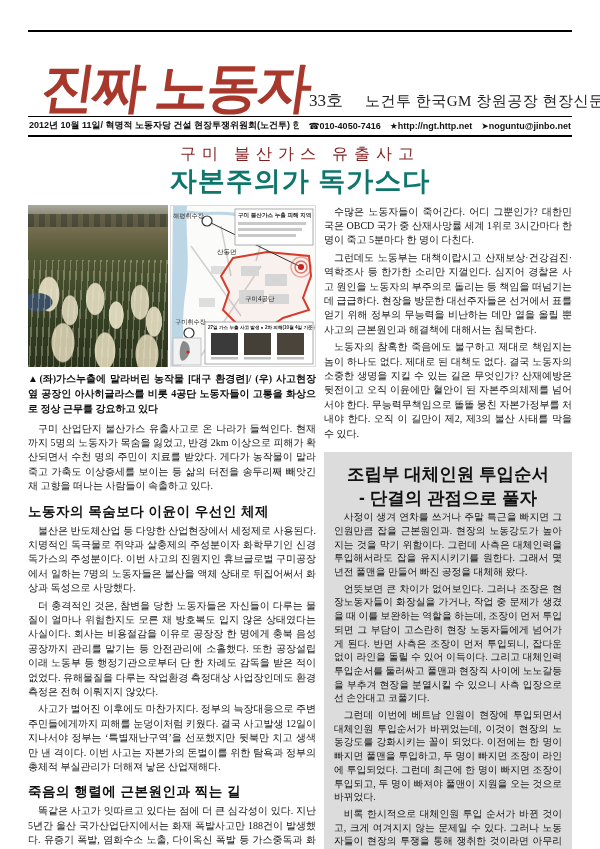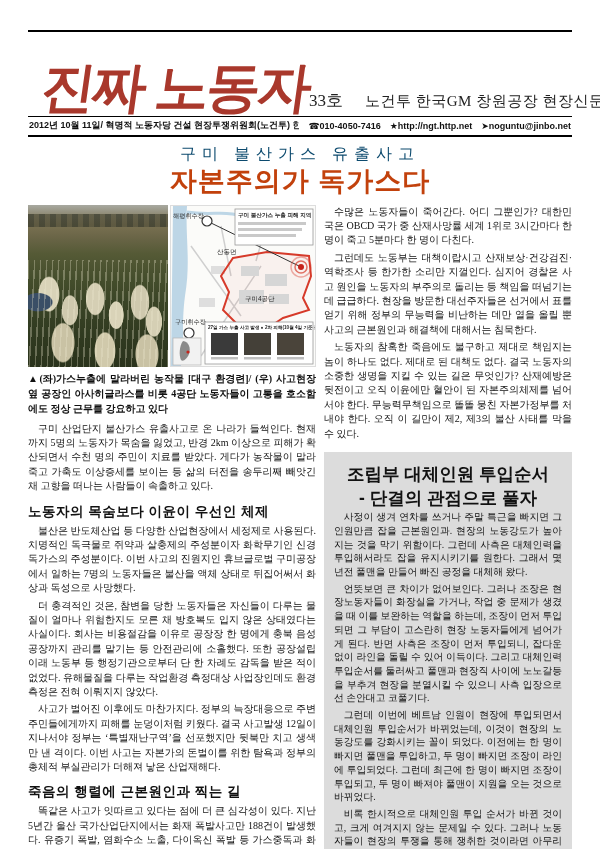--- a/index.html
+++ b/index.html
@@ -42,31 +42,31 @@
     display:flex;gap:9px;align-items:center;
     white-space:nowrap;
   }
   .info-left{flex:1 1 auto;overflow:hidden;}
   
   .kicker{
     text-align:center;
     font-size:16px;
     letter-spacing:6px;
     margin-top:7px;
-    color:#0c4a6e;
+    color:#7f1d1d;
   }
   .headline{
     margin:2px 0 8px 0;
     text-align:center;
     font-family:"Liberation Sans","DejaVu Sans",sans-serif;
     font-weight:900;
     font-size:27px;
     letter-spacing:1px;
     line-height:1.1;
-    color:#c2410c;
+    color:#0f766e;
   }
   
   .columns{display:flex;gap:8px;align-items:flex-start;}
   .col-left{width:288px;flex:0 0 288px;}
   .col-right{flex:1 1 auto;min-width:0;}
   .body-text p{
     margin:0 0 3px 0;
     font-size:10px;
     line-height:1.44;
     text-align:justify;
@@ -221,21 +221,21 @@
               <rect x="73" y="127" width="27" height="22" fill="#444038"></rect>
               <rect x="106" y="127" width="27" height="22" fill="#4a443a"></rect>
               <rect x="40" y="151" width="27" height="2.5" fill="#bfbfbf"></rect>
               <rect x="73" y="151" width="27" height="2.5" fill="#bfbfbf"></rect>
               <rect x="106" y="151" width="27" height="2.5" fill="#bfbfbf"></rect>
             </g>
           </svg>
         </div>
       </div>
 
-      <div class="caption">▲(좌)가스누출에 말라버린 농작물 [대구 환경련]/ (우) 사고현장 옆 공장인 아사히글라스를 비롯 4공단 노동자들이 고통을 호소함에도 정상 근무를 강요하고 있다</div>
+      <div class="caption">▲(좌)가스누출에 말라버린 농작물 [대구 환경련]/ (우) 사고현장 옆 공장인 아사히글라스를 비롯 4공단 노동자들이 고통을 화상으로 정상 근무를 강요하고 있다</div>
 
       <p>구미 산업단지 불산가스 유출사고로 온 나라가 들썩인다. 현재까지 5명의 노동자가 목숨을 잃었고, 반경 2km 이상으로 피해가 확산되면서 수천 명의 주민이 치료를 받았다. 게다가 농작물이 말라죽고 가축도 이상증세를 보이는 등 삶의 터전을 송두리째 빼앗긴 채 고향을 떠나는 사람들이 속출하고 있다.</p>
       <h3 class="section-heading">노동자의 목숨보다 이윤이 우선인 체제</h3>
       <p>불산은 반도체산업 등 다양한 산업현장에서 세정제로 사용된다. 치명적인 독극물로 쥐약과 살충제의 주성분이자 화학무기인 신경독가스의 주성분이다. 이번 사고의 진원지인 휴브글로벌 구미공장에서 일하는 7명의 노동자들은 불산을 액체 상태로 뒤집어써서 화상과 독성으로 사망했다.</p>
       <p>더 충격적인 것은, 참변을 당한 노동자들은 자신들이 다루는 물질이 얼마나 위험한지도 모른 채 방호복도 입지 않은 상태였다는 사실이다. 회사는 비용절감을 이유로 공장장 한 명에게 충북 음성공장까지 관리를 맡기는 등 안전관리에 소홀했다. 또한 공장설립 이래 노동부 등 행정기관으로부터 단 한 차례도 감독을 받은 적이 없었다. 유해물질을 다루는 작업환경 측정대상 사업장인데도 환경 측정은 전혀 이뤄지지 않았다.</p>
       <p>사고가 벌어진 이후에도 마찬가지다. 정부의 늑장대응으로 주변 주민들에게까지 피해를 눈덩이처럼 키웠다. 결국 사고발생 12일이 지나서야 정부는 ‘특별재난구역’을 선포했지만 뒷북만 치고 생색만 낸 격이다. 이번 사고는 자본가의 돈벌이를 위한 탐욕과 정부의 총체적 부실관리가 더해져 낳은 산업재해다.</p>
       <h3 class="section-heading">죽음의 행렬에 근본원인과 찍는 길</h3>
       <p>똑같은 사고가 잇따르고 있다는 점에 더 큰 심각성이 있다. 지난 5년간 울산 국가산업단지에서는 화재 폭발사고만 188건이 발생했다. 유증기 폭발, 염화수소 노출, 다이옥신 폭발 등 가스중독과 화상으로</p>
     </div>
 

